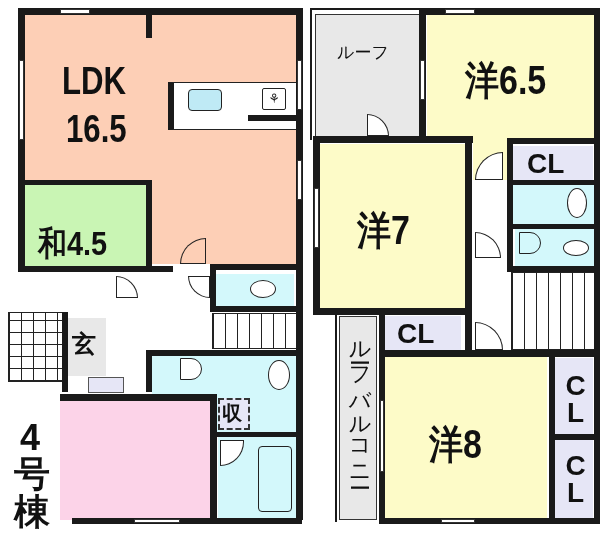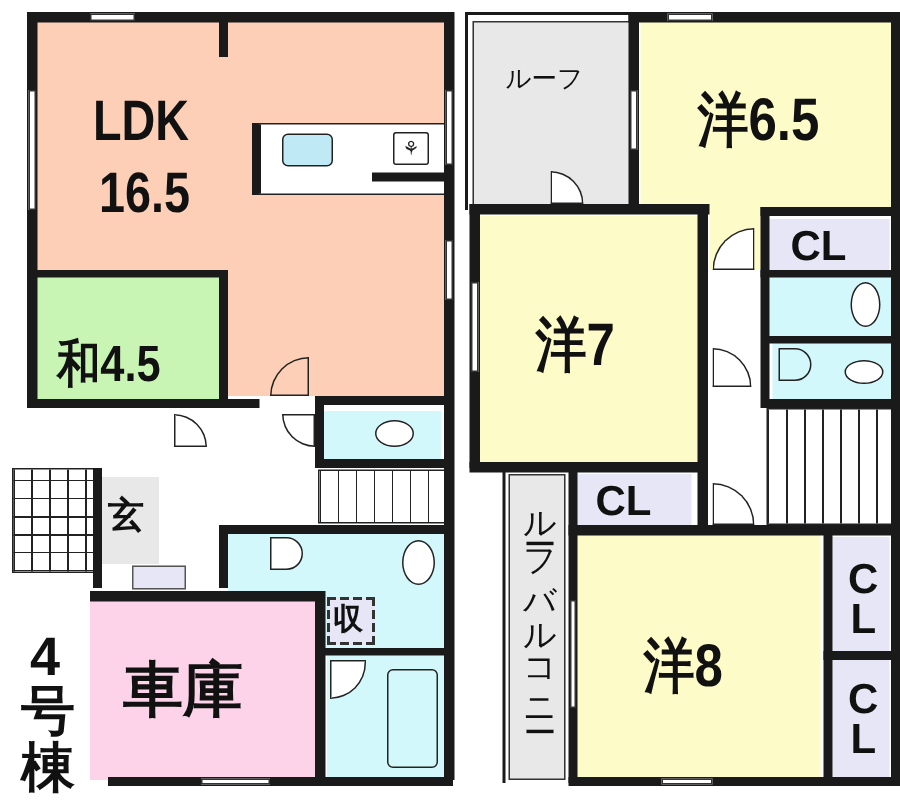--- a/index.html
+++ b/index.html
@@ -50,21 +50,20 @@
 
   <div class="room" style="left:152px;top:356px;width:146px;height:78px;background:#d3f8fb;"></div>
   <div class="abs" style="left:268px;top:360px;width:22px;height:30px;background:#fff;border:1.5px solid #222;border-radius:50%;"></div>
   <div class="room" style="left:218px;top:398px;width:32px;height:32px;background:#e6e6f6;border:2px dashed #333;"></div>
   <div class="lbl" style="left:222px;top:403px;font-size:20px;">収</div>
 
   <div class="room" style="left:218px;top:437px;width:80px;height:82px;background:#d3f8fb;"></div>
   <div class="fixture" style="left:258px;top:446px;width:34px;height:66px;background:#d3f8fb;border-radius:4px;"></div>
 
   <div class="room" style="left:60px;top:400px;width:152px;height:120px;background:#fcd3e8;"></div>
-  <div class="lbl" style="left:82px;top:440px;font-size:40px;">車庫</div>
 
   <div class="lbl" style="left:20px;top:420px;font-size:36px;">4</div>
   <div class="lbl" style="left:14px;top:456px;font-size:36px;">号</div>
   <div class="lbl" style="left:14px;top:494px;font-size:36px;">棟</div>
 
   <div class="wall" style="left:18px;top:8px;width:284px;height:7px;"></div>
   <div class="wall" style="left:18px;top:8px;width:7px;height:262px;"></div>
   <div class="wall" style="left:296px;top:8px;width:7px;height:512px;"></div>
   <div class="wall" style="left:146px;top:8px;width:6px;height:30px;"></div>
   <div class="wall" style="left:18px;top:180px;width:134px;height:5px;"></div>

